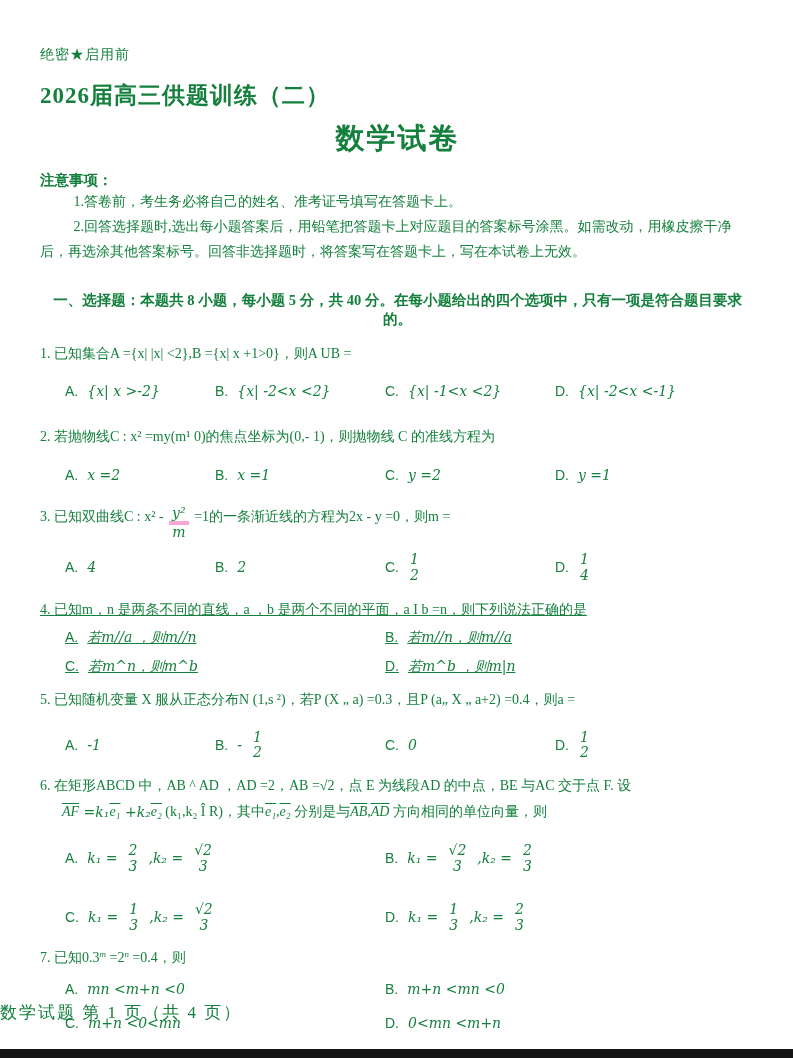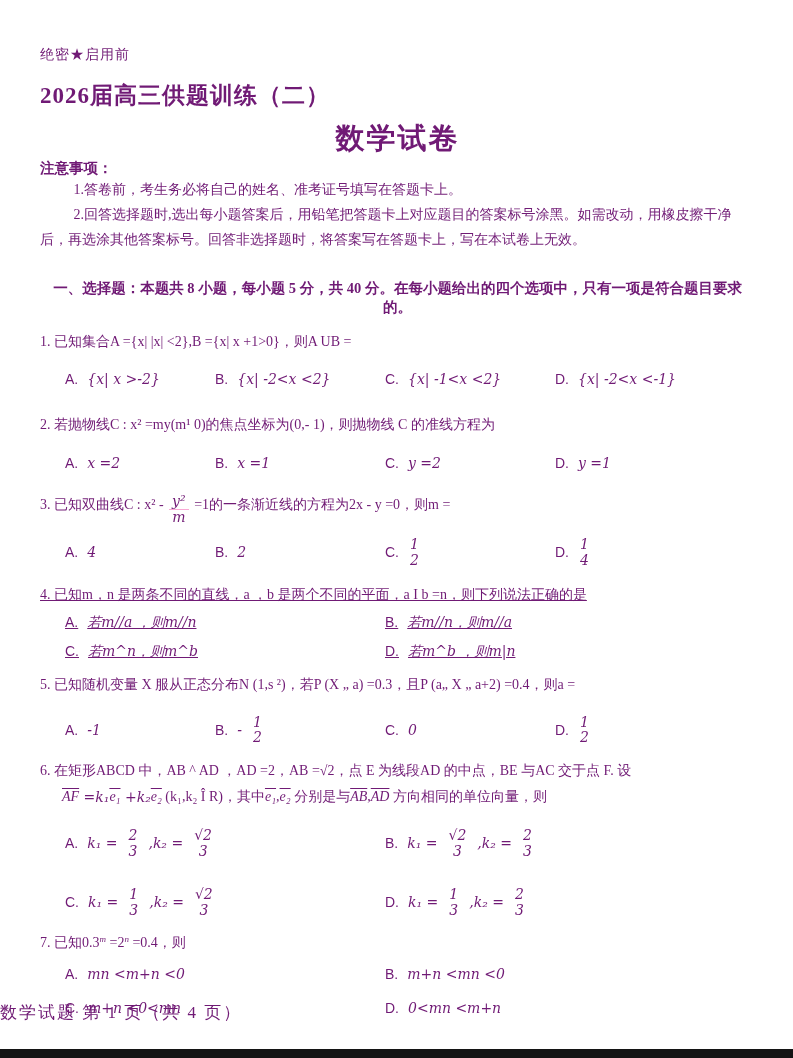--- a/index.html
+++ b/index.html
@@ -2,43 +2,43 @@
 <html><head>
 <meta charset="utf-8">
 <style>
   * { margin:0; padding:0; box-sizing:border-box; }
   html,body { background:#888; }
   .page {
     position:relative;
     width:793px; height:1058px;
     margin:0 auto;
     background:#ffffff;
-    color:#701a75;
+    color:#15803d;
     font-family:"Liberation Serif","DejaVu Serif",serif;
     font-size:14px;
     padding:46px 38px 0 40px;
     overflow:hidden;
   }
   .classification { font-size:14px; letter-spacing:1px; }
   .title { text-align:left; font-size:23px; font-weight:bold; margin-top:16px; letter-spacing:1px; }
   .subtitle { text-align:center; font-size:29px; font-weight:bold; margin-top:8px; letter-spacing:2px; }
-  .notice-head { font-weight:bold; margin-top:0; font-size:14.5px; }
+  .notice-head { font-weight:bold; margin-top:12px; font-size:14.5px; }
   .notice p { line-height:1.78; text-indent:2.4em; font-size:14px; }
   .section-head { font-weight:bold; margin-top:26px; font-size:14.5px;text-align:center; }
   .q { margin-top:0; }
   .stem { line-height:1.6; display:flex; flex-wrap:wrap; }
   .stem .txt { white-space:pre-wrap; }
   .m { font-style:italic; font-family:"DejaVu Serif",serif; }
   .opts4 { display:grid; grid-template-columns:150px 170px 170px auto; margin-left:25px; align-items:center; }
   .opts2 { display:grid; grid-template-columns:320px auto; margin-left:25px; align-items:center; }
   .opt { display:flex; align-items:center; gap:9px; line-height:1.5; }
   .olabel { font-family:"Liberation Sans","DejaVu Sans",sans-serif; font-size:14px; }
   .frac { display:inline-flex; flex-direction:column; align-items:center; line-height:1.1; margin:0 2px; text-align:center; }
   .frac span { display:block; }
-  .frac.bar .fn { border-bottom:1px solid #f9a8d4; padding:0 3px; }
+  .frac.bar .fn { border-bottom:4px solid #f9a8d4; padding:0 3px; }
   .sup { font-size:9px; vertical-align:super; font-style:italic; }
   .vec { font-style:italic; text-decoration:overline; }
   .footer { position:absolute; left:0; bottom:34px; width:100%; text-align:left; font-size:17px; letter-spacing:2px; }
   .bottom-bar { position:absolute; left:0; bottom:0; width:100%; height:9px; background:#141414; }
   
   #q1 { margin-top:14px; } #q1 .opts4 { margin-top:16px; }
   #q2 { margin-top:24px; } #q2 .opts4 { margin-top:16px; }
   #q3 { margin-top:20px; } #q3 .opts4 { margin-top:12px; }
   #q4 { margin-top:16px;text-decoration:underline; } #q4 .opts2 { margin-top:6px; row-gap:8px; }
   #q5 { margin-top:12px; } #q5 .opts4 { margin-top:18px; }

